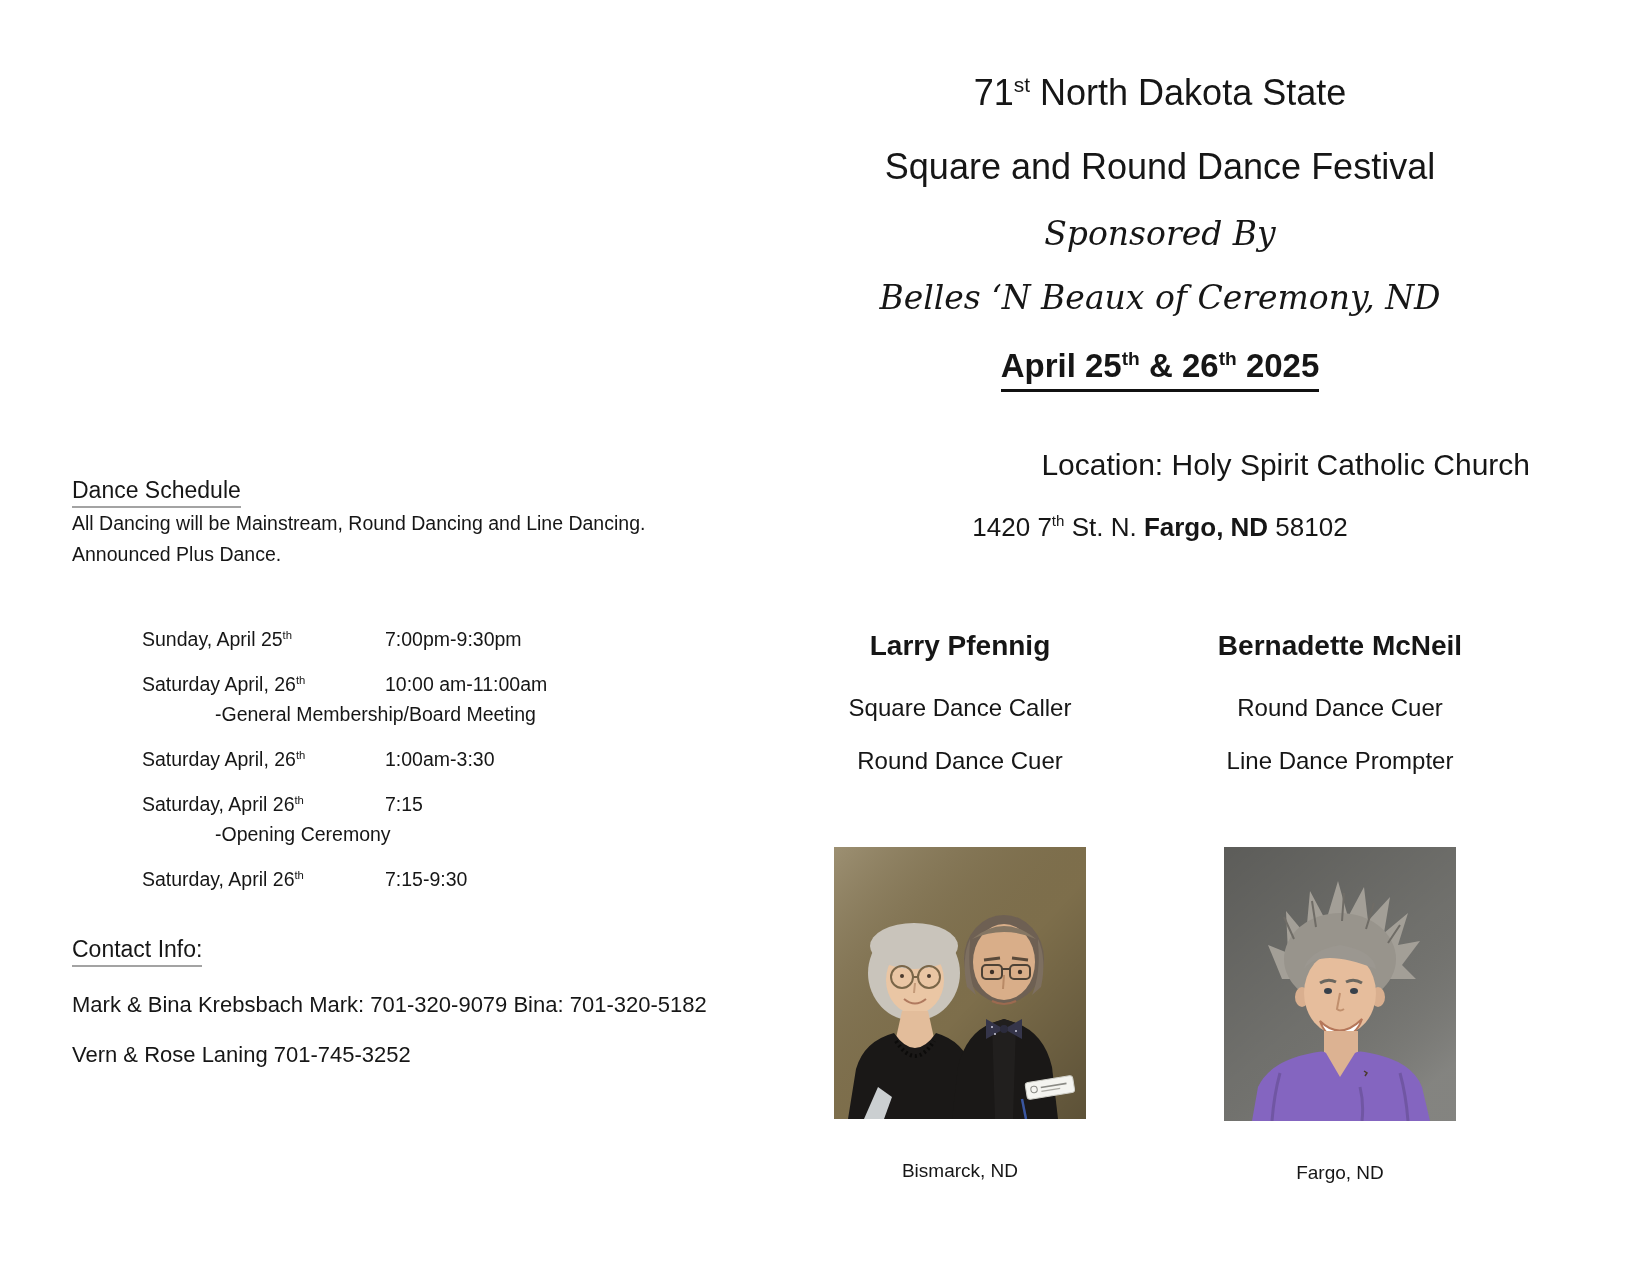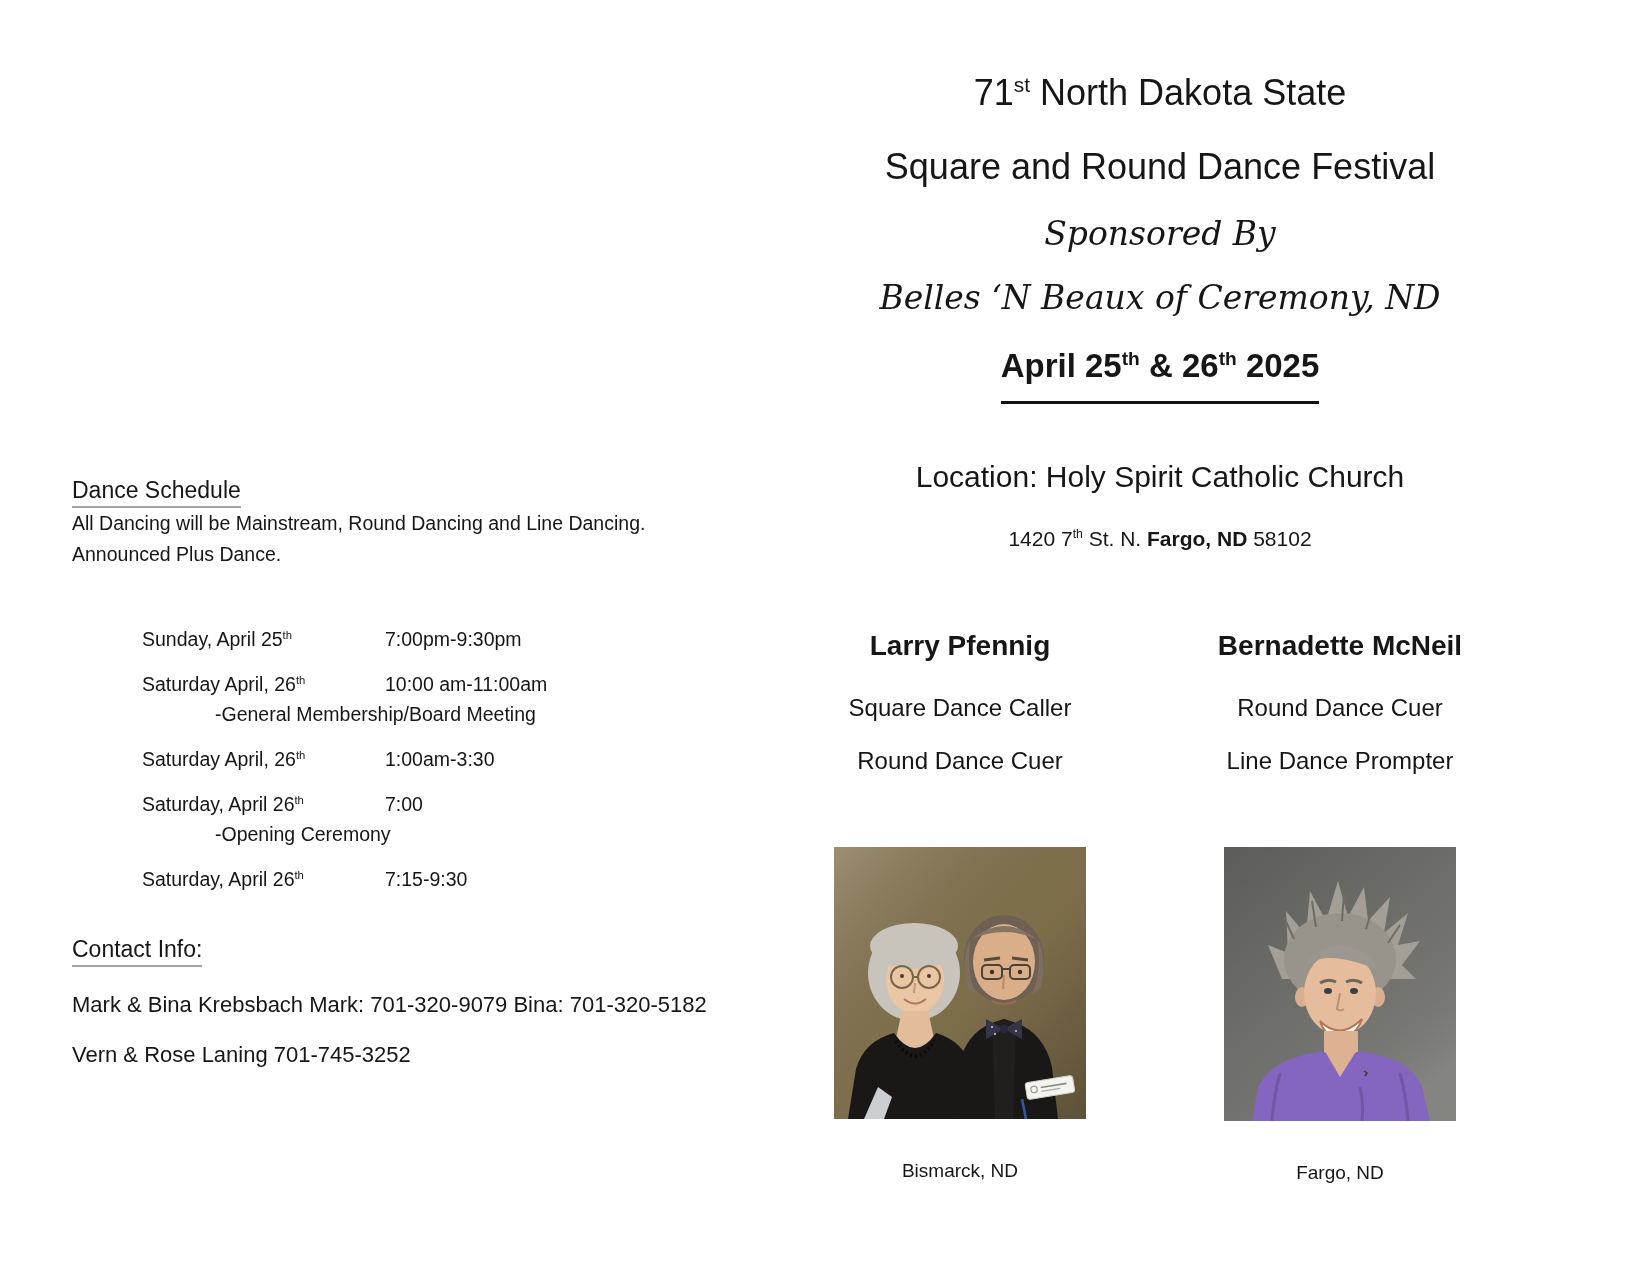--- a/index.html
+++ b/index.html
@@ -15,24 +15,24 @@
   .title-line { font-size:36px; line-height:38px; }
   .title-line2 { margin-top:36px; }
   .script-line {
     font-family:"DejaVu Serif", serif; font-style:italic;
     font-size:33px; line-height:40px; margin-top:28px;text-align:center;
   }
   .script-line2 { margin-top:24px; }
   .dates-line { margin-top:28px; line-height:40px; }
   .dates-text {
     display:inline-block; font-weight:bold; font-size:33px;
-    border-bottom:3px solid #111; padding-bottom:15px;
+    border-bottom:3px solid #111; padding-bottom:3px;
   }
-  .loc-line { margin-top:56px; font-size:30px; line-height:34px; }
-  .addr-line { margin-top:28px; font-size:21px; line-height:34px; }
+  .loc-line { margin-top:56px; font-size:30px; line-height:34px;text-align:right; }
+  .addr-line { margin-top:28px; font-size:26px; line-height:34px; }
   .addr-bold { font-weight:bold; }
 
   
   .presenters { position:absolute; left:770px; top:630px; width:760px; display:flex; }
   .presenter { width:50%; text-align:center; }
   .p-name { font-size:28px; font-weight:bold; line-height:32px; }
   .p-role1 { margin-top:32px; font-size:24px; line-height:28px; }
   .p-role2 { margin-top:25px; font-size:24px; line-height:28px; }
   .photo-wrap { margin-top:72px; display:flex; justify-content:center; }
   .photo-couple { width:252px; height:272px; }
@@ -199,21 +199,21 @@
     </div>
     <div class="srow">
       <div class="srow-main">
         <span class="sday"><span>Saturday April, 26</span><sup>th</sup></span>
         <span class="stime">1:00am-3:30</span>
       </div>
     </div>
     <div class="srow">
       <div class="srow-main">
         <span class="sday"><span>Saturday, April 26</span><sup>th</sup></span>
-        <span class="stime">7:00</span>
+        <span class="stime">7:15</span>
       </div>
       <div class="snote">-Opening Ceremony</div>
     </div>
     <div class="srow">
       <div class="srow-main">
         <span class="sday"><span>Saturday, April 26</span><sup>th</sup></span>
         <span class="stime">7:15-9:30</span>
       </div>
     </div>
   </div>

